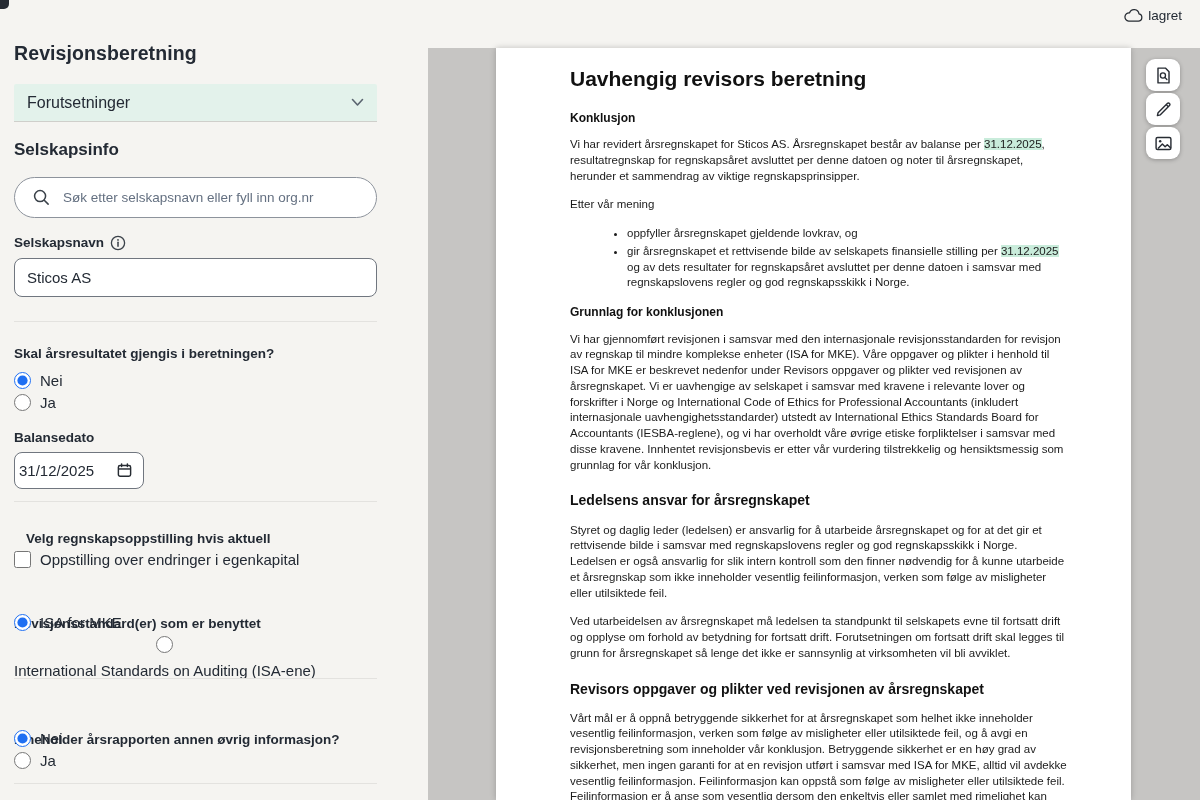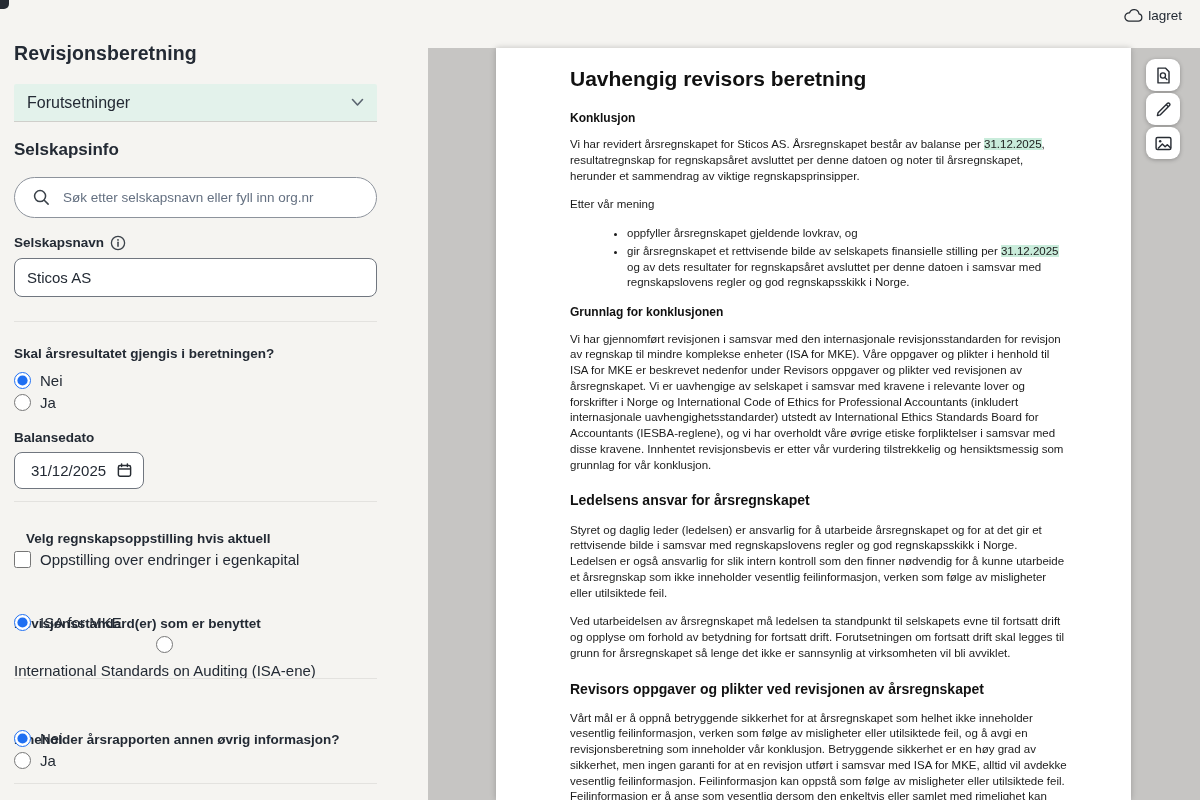--- a/index.html
+++ b/index.html
@@ -24,21 +24,21 @@
   .field-label { position:absolute; left:0; display:flex; gap:6px; font-size:13.5px; font-weight:700; color:#232a34; }
   .lbl-selskapsnavn { top:235px; }
   .plain-input { position:absolute; top:258px; left:0; width:363px; height:39px; border:1px solid #70767f; border-radius:8px; background:#fff; padding:0 12px; font-size:15px; color:#232a34; font-family:inherit; outline:none; }
   .divider { position:absolute; left:0; width:363px; height:1px; background:#e3e2df; }
   .div1 { top:321px; } .div2 { top:501px; } .div3 { top:678px; } .div4 { top:783px; }
   .lbl-q1 { top:346px; }
   .choice-row { position:absolute; left:0; display:flex; align-items:center; gap:9px; font-size:15px; color:#232a34; cursor:pointer; }
   .choice-row input { width:17px; height:17px; margin:0; accent-color:#1f6ff2; cursor:pointer; }
   .r-q1-nei { top:372px; } .r-q1-ja { top:394px; }
   .lbl-balansedato { top:430px; }
-  .date-field { position:absolute; top:452px; left:0; width:130px; height:37px; border:1px solid #70767f; border-radius:8px; background:#fff; display:flex; align-items:center; justify-content:space-between; padding:0 10px 0 16px; font-size:15px; color:#232a34; cursor:pointer; }
+  .date-field { position:absolute; top:452px; left:0; width:130px; height:37px; border:1px solid #70767f; border-radius:8px; background:#fff; display:flex; align-items:center; justify-content:space-between; padding:0 10px 0 4px; font-size:15px; color:#232a34; cursor:pointer; }
   .lbl-oppstilling { top:531px;margin-left:12px; }
   .cb-row { top:551px; }
   .lbl-standard { top:616px; }
   .r-std-1 { top:614px; } .r-std-2 { top:636px;flex-direction:column; }
   .lbl-q2 { top:732px; }
   .r-q2-nei { top:730px; } .r-q2-ja { top:752px; }
 
   
   .preview { position:absolute; left:428px; top:48px; right:0; bottom:0; background:#c6c5c3; }
   .page { position:absolute; left:68px; top:0; width:635px; bottom:0; background:#fff; box-shadow:0 0 6px rgba(0,0,0,.22); }

